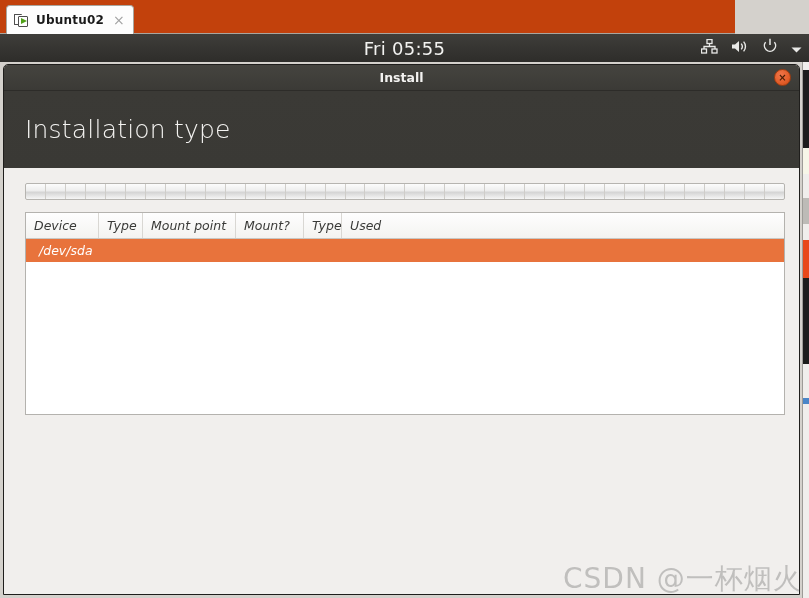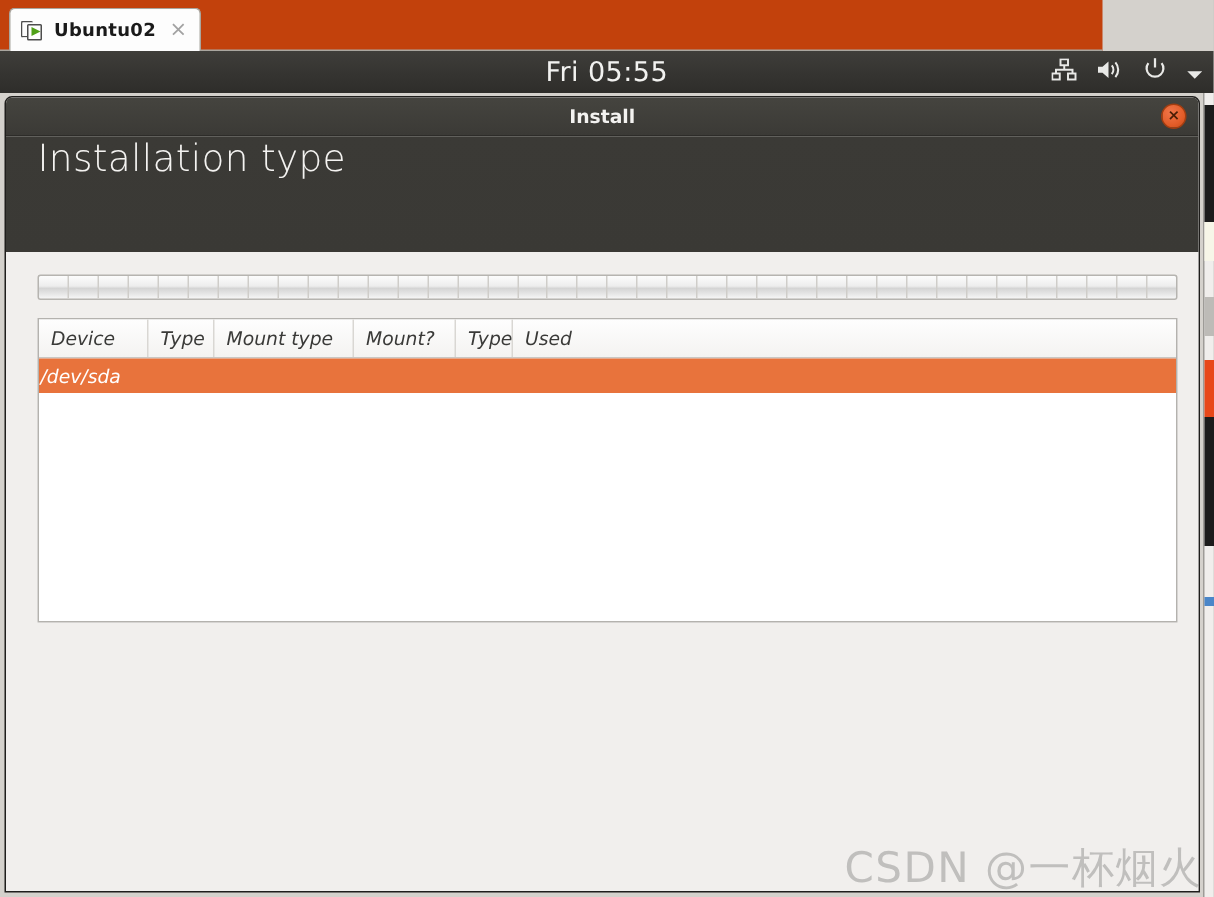--- a/index.html
+++ b/index.html
@@ -150,20 +150,21 @@
     color: #4a1e06;
     font-size: 10px;
     line-height: 1;
     font-weight: bold;
   }
 
   .iw-header {
     height: 77px;
     background: linear-gradient(to bottom, #3b3a36 0%, #3a3935 100%);
     display: flex;
+    align-items: center;
     padding-left: 21px;
   }
   .iw-header h1 {
     font-size: 25px;
     font-weight: 300;
     color: #f4f3f1;
     letter-spacing: 0.2px;
   }
 
   .iw-body {
@@ -213,21 +214,21 @@
     color: #3a3a38;
     border-right: 1px solid #d9d7d3;
     white-space: nowrap;
   }
   .pt-th:last-child { border-right: none; flex: 1 1 auto; }
 
   .pt-row {
     height: 23px;
     display: flex;
     align-items: center;
-    padding-left: 1px;
+    padding-left: 13px;
     font-size: 12.5px;
   }
   .pt-row.selected {
     background: #e8733c;
     color: #ffffff;
   }
 
   
   .bg-sliver {
     position: absolute;
@@ -365,21 +366,21 @@
           <span class="disk-seg"></span>
           <span class="disk-seg"></span>
         <span class="disk-seg"></span>
           <span class="disk-seg"></span>
       </div>
 
       <div class="part-table">
         <div class="pt-head">
           <span class="pt-th" style="width:73px">Device</span>
           <span class="pt-th" style="width:44px">Type</span>
-          <span class="pt-th" style="width:93px">Mount type</span>
+          <span class="pt-th" style="width:93px">Mount point</span>
           <span class="pt-th" style="width:68px">Mount?</span>
           <span class="pt-th" style="width:38px">Type</span>
           <span class="pt-th" style="width:48px">Used</span>
         </div>
         <div class="pt-row selected">
           <span>/dev/sda</span>
         </div>
       </div>
 
     </div>

